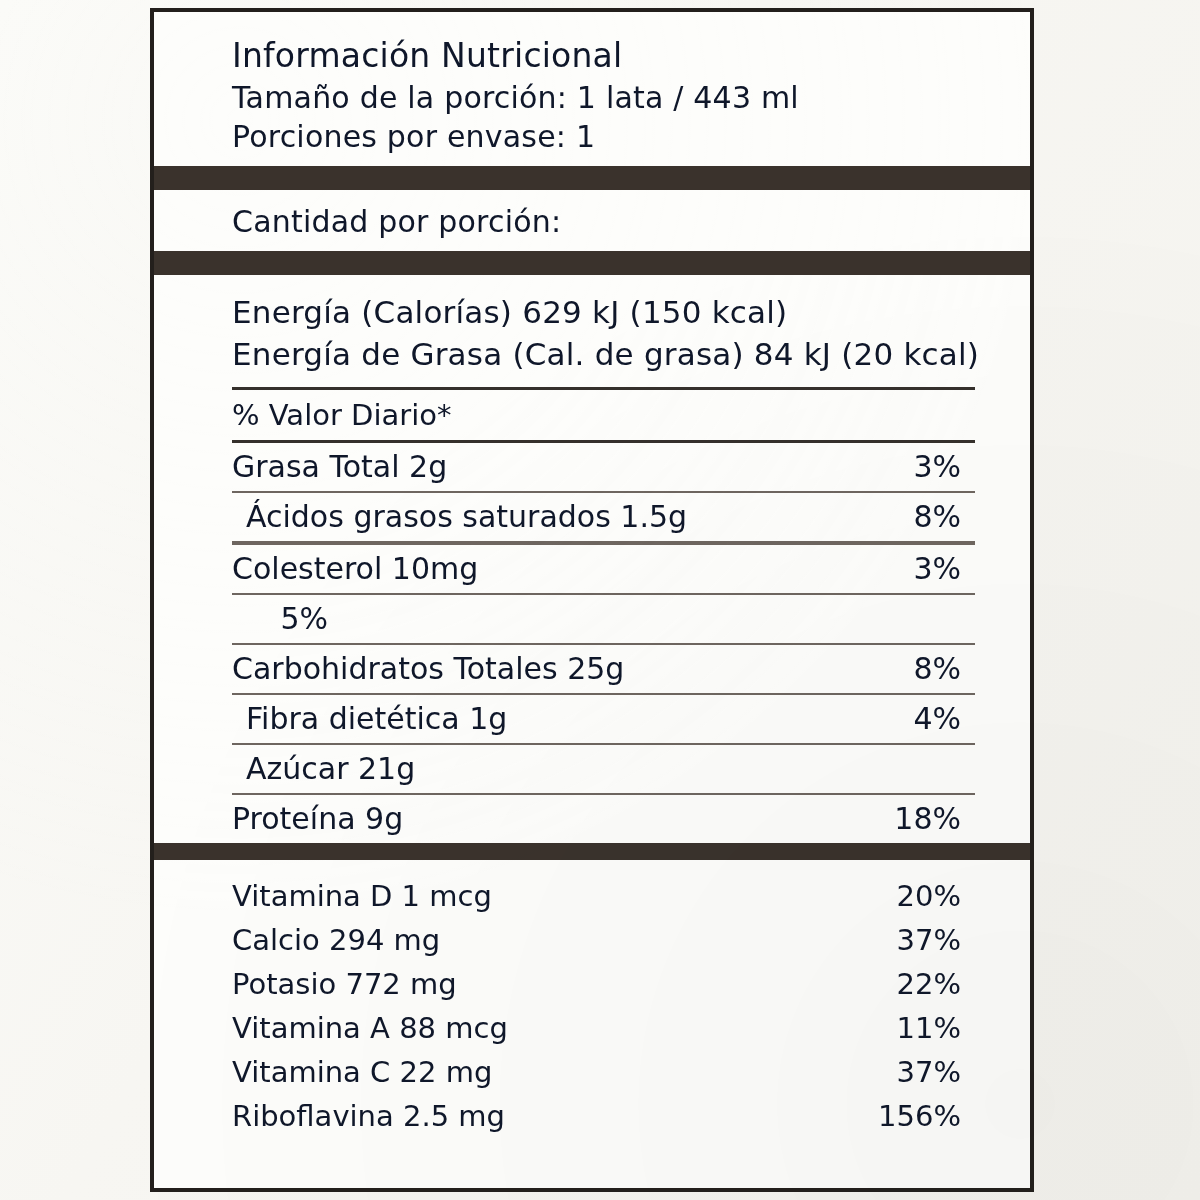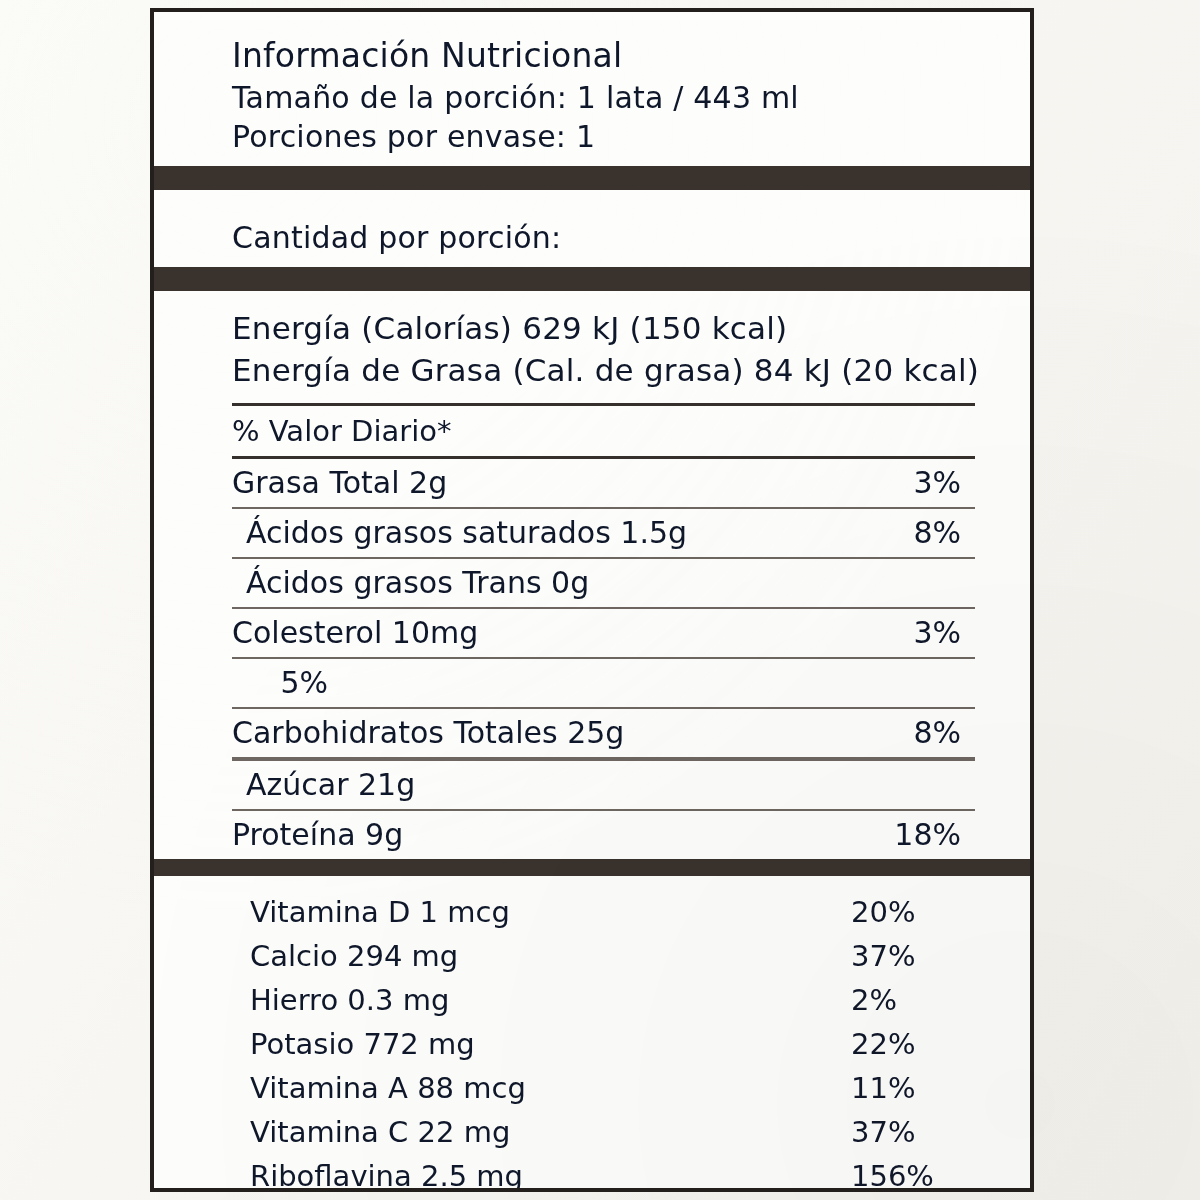--- a/index.html
+++ b/index.html
@@ -71,21 +71,21 @@
   #header-block {
     padding-top: 22px;
     padding-bottom: 10px;
   }
   #title {
     font-size: 33px;
     line-height: 44px;
   }
 
   #amount-block {
-    padding-top: 28px;
+    padding-top: 12px;
     padding-bottom: 10px;
     border-radius: 23px;
   }
 
   #energy-block {
     padding-top: 16px;
     padding-bottom: 12px;
   }
   #energy-block .line {
     font-size: 31px;
@@ -130,30 +130,30 @@
     min-width: 96px;
     padding-right: 14px;
   }
 
   
   .vrow {
     display: flex;
     align-items: baseline;
     justify-content: space-between;
     padding: 3px 55px 3px 78px;
-    margin-left: 18px;
   }
   .vrow .name {
     font-size: 29px;
     line-height: 38px;
     white-space: nowrap;
   }
   .vrow .pct {
     font-size: 29px;
     line-height: 38px;
+    text-align: right;
     min-width: 110px;
     padding-right: 14px;
   }
 
   #vitamins {
     padding-top: 14px;
     padding-bottom: 10px;
   }
 
   
@@ -209,43 +209,43 @@
         <div class="pct">3%</div>
       </div>
       <div class="rule-hair"></div>
 
       <div class="nrow">
         <div class="name indent">Ácidos grasos saturados 1.5g</div>
         <div class="pct">8%</div>
       </div>
       <div class="rule-hair"></div>
 
-      <div class="nrow">
-        <div class="name indent">Ácidos grasos Trans 0g</div>
-        <div class="pct"></div>
-      </div>
       <div class="rule-hair"></div>
 
       <div class="nrow">
         <div class="name bold">Colesterol 10mg</div>
         <div class="pct">3%</div>
       </div>
       <div class="rule-hair"></div>
 
       <div class="nrow">
         <div class="pct">5%</div>
       </div>
       <div class="rule-hair"></div>
 
       <div class="nrow">
         <div class="name bold">Carbohidratos Totales 25g</div>
         <div class="pct">8%</div>
       </div>
       <div class="rule-hair"></div>
 
+      <div class="nrow">
+        <div class="name indent">Fibra dietética 1g</div>
+        <div class="pct">4%</div>
+      </div>
       <div class="rule-hair"></div>
 
       <div class="nrow">
         <div class="name indent">Azúcar 21g</div>
         <div class="pct"></div>
       </div>
       <div class="rule-hair"></div>
 
       <div class="nrow">
         <div class="name bold">Proteína 9g</div>
@@ -260,24 +260,20 @@
 
       <div class="vrow">
         <div class="name">Vitamina D 1 mcg</div>
         <div class="pct">20%</div>
       </div>
       <div class="vrow">
         <div class="name">Calcio 294 mg</div>
         <div class="pct">37%</div>
       </div>
       <div class="vrow">
-        <div class="name">Hierro 0.3 mg</div>
-        <div class="pct">2%</div>
-      </div>
-      <div class="vrow">
         <div class="name">Potasio 772 mg</div>
         <div class="pct">22%</div>
       </div>
       <div class="vrow">
         <div class="name">Vitamina A 88 mcg</div>
         <div class="pct">11%</div>
       </div>
       <div class="vrow">
         <div class="name">Vitamina C 22 mg</div>
         <div class="pct">37%</div>

